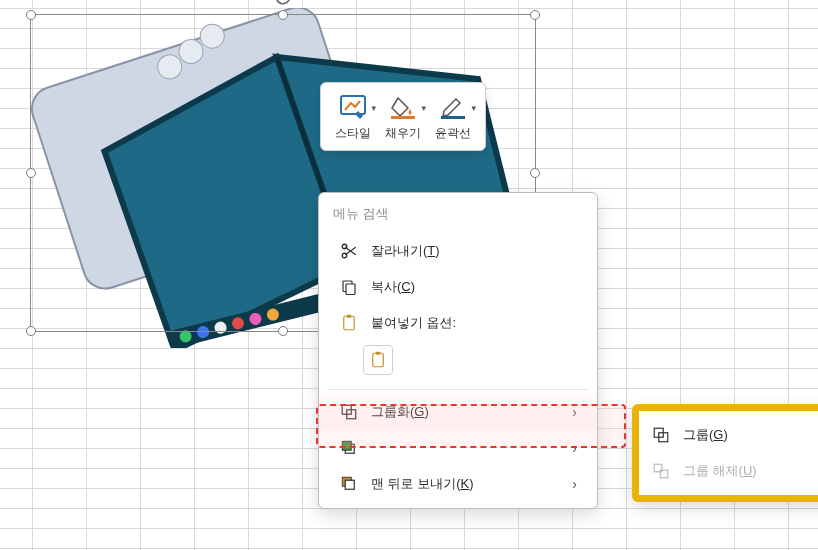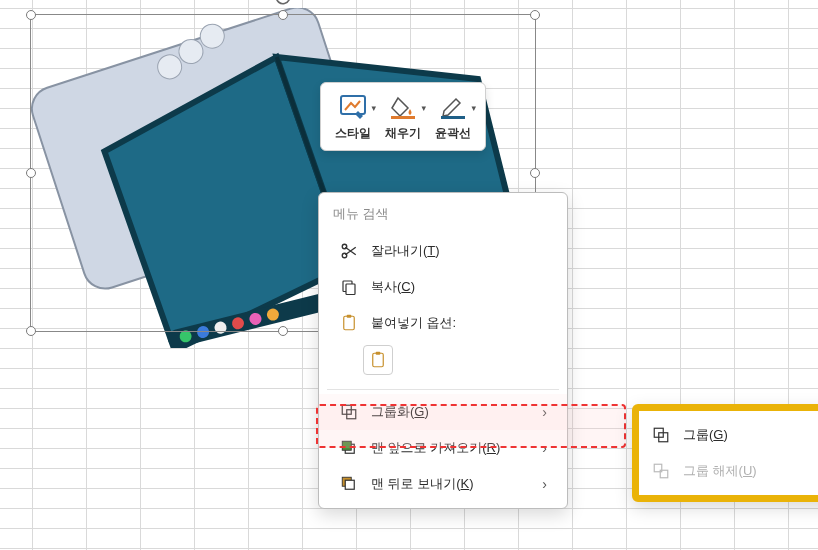--- a/index.html
+++ b/index.html
@@ -83,27 +83,27 @@
   .mini-item .ico {
     width: 34px; height: 28px;
     display: flex; align-items: center; justify-content: center;
     position: relative;
   }
   .mini-item .caret {
     position: absolute;
     right: -6px; top: 10px;
     font-size: 9px; color: #555;
   }
-  .mini-label { font-size: 12px; color: #333; font-weight: bold; }
+  .mini-label { font-size: 12px; color: #333; }
 
   
   .context-menu {
     position: absolute;
     left: 318px; top: 192px;
-    width: 250px;
+    width: 280px;
     background: #fff;
     border: 1px solid #bcbcbc;
     border-radius: 6px;
     box-shadow: 0 6px 18px rgba(0,0,0,.15);
     padding: 6px 0;
   }
   .search-row {
     padding: 6px 14px 10px;
     color: #8a8a8a;
   }
@@ -292,21 +292,20 @@
     <span class="arrow">›</span>
   </div>
 
   <div class="menu-item">
     <span class="ico">
       <svg width="18" height="18" viewBox="0 0 24 24">
           <rect x="7" y="7" width="12" height="12" fill="#fff" stroke="#333" stroke-width="1.6"></rect>
           <rect x="3" y="3" width="12" height="12" fill="#4f8c3a" stroke="#333" stroke-width="1.2"></rect>
         </svg>
     </span>
-    <span><span>맨 앞으로 가져오기(</span><span class="underline-letter">R</span><span>)</span></span>
     <span class="arrow">›</span>
   </div>
 
   <div class="menu-item">
     <span class="ico">
       <svg width="18" height="18" viewBox="0 0 24 24">
           <rect x="3" y="3" width="12" height="12" fill="#c7902c" stroke="#333" stroke-width="1.2"></rect>
           <rect x="7" y="7" width="12" height="12" fill="#fff" stroke="#333" stroke-width="1.6"></rect>
         </svg>
     </span>

